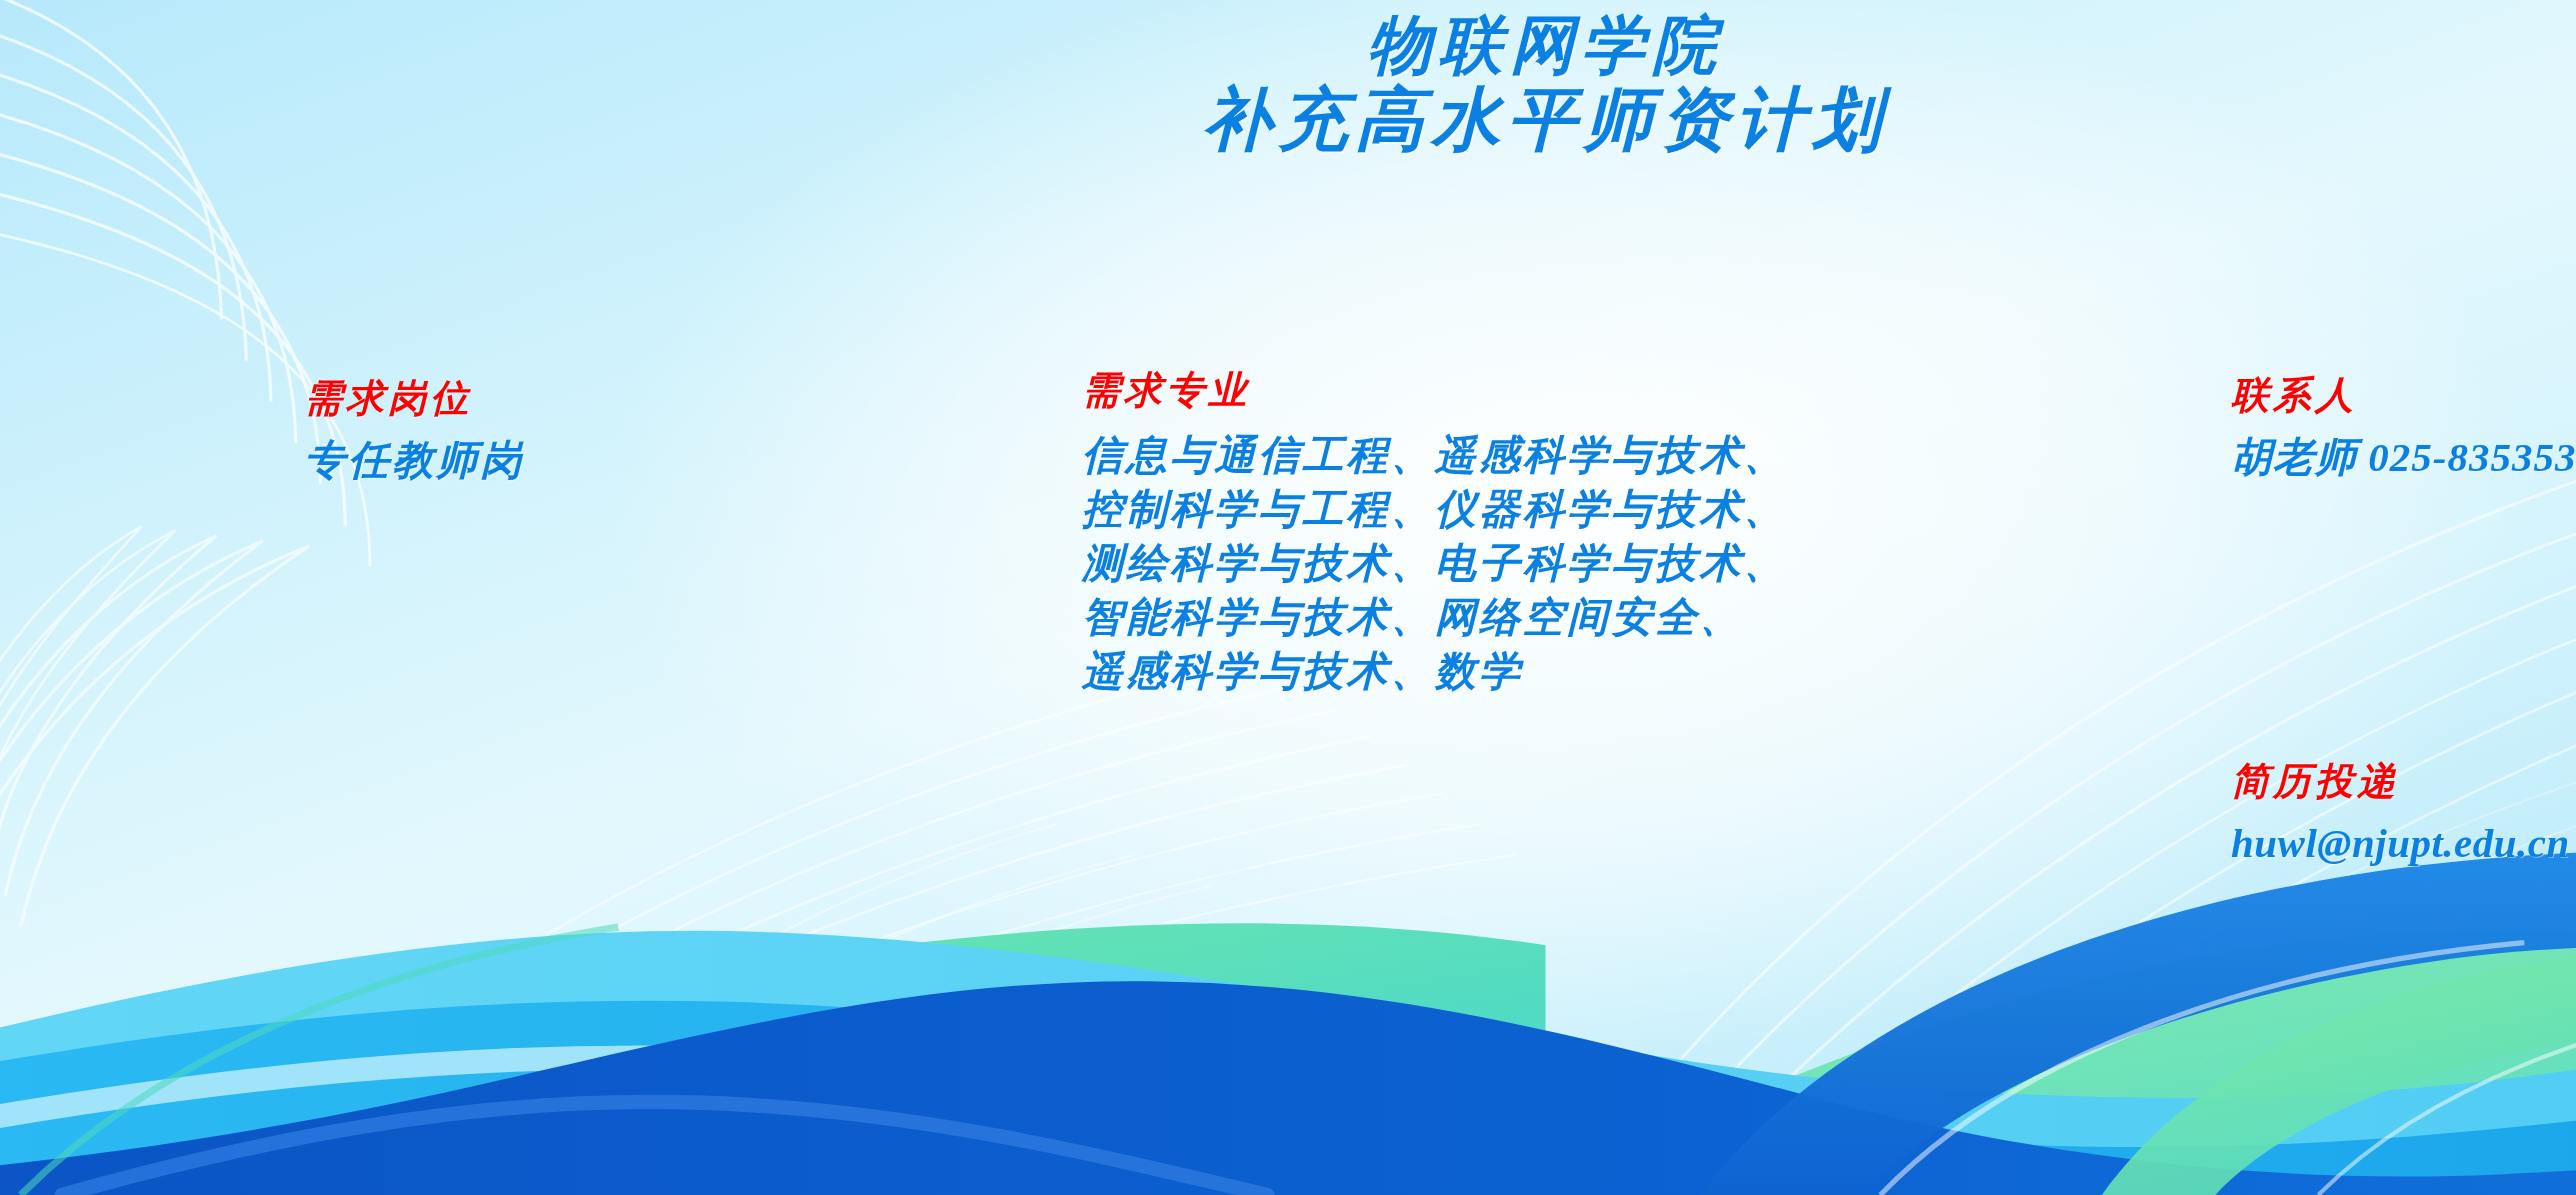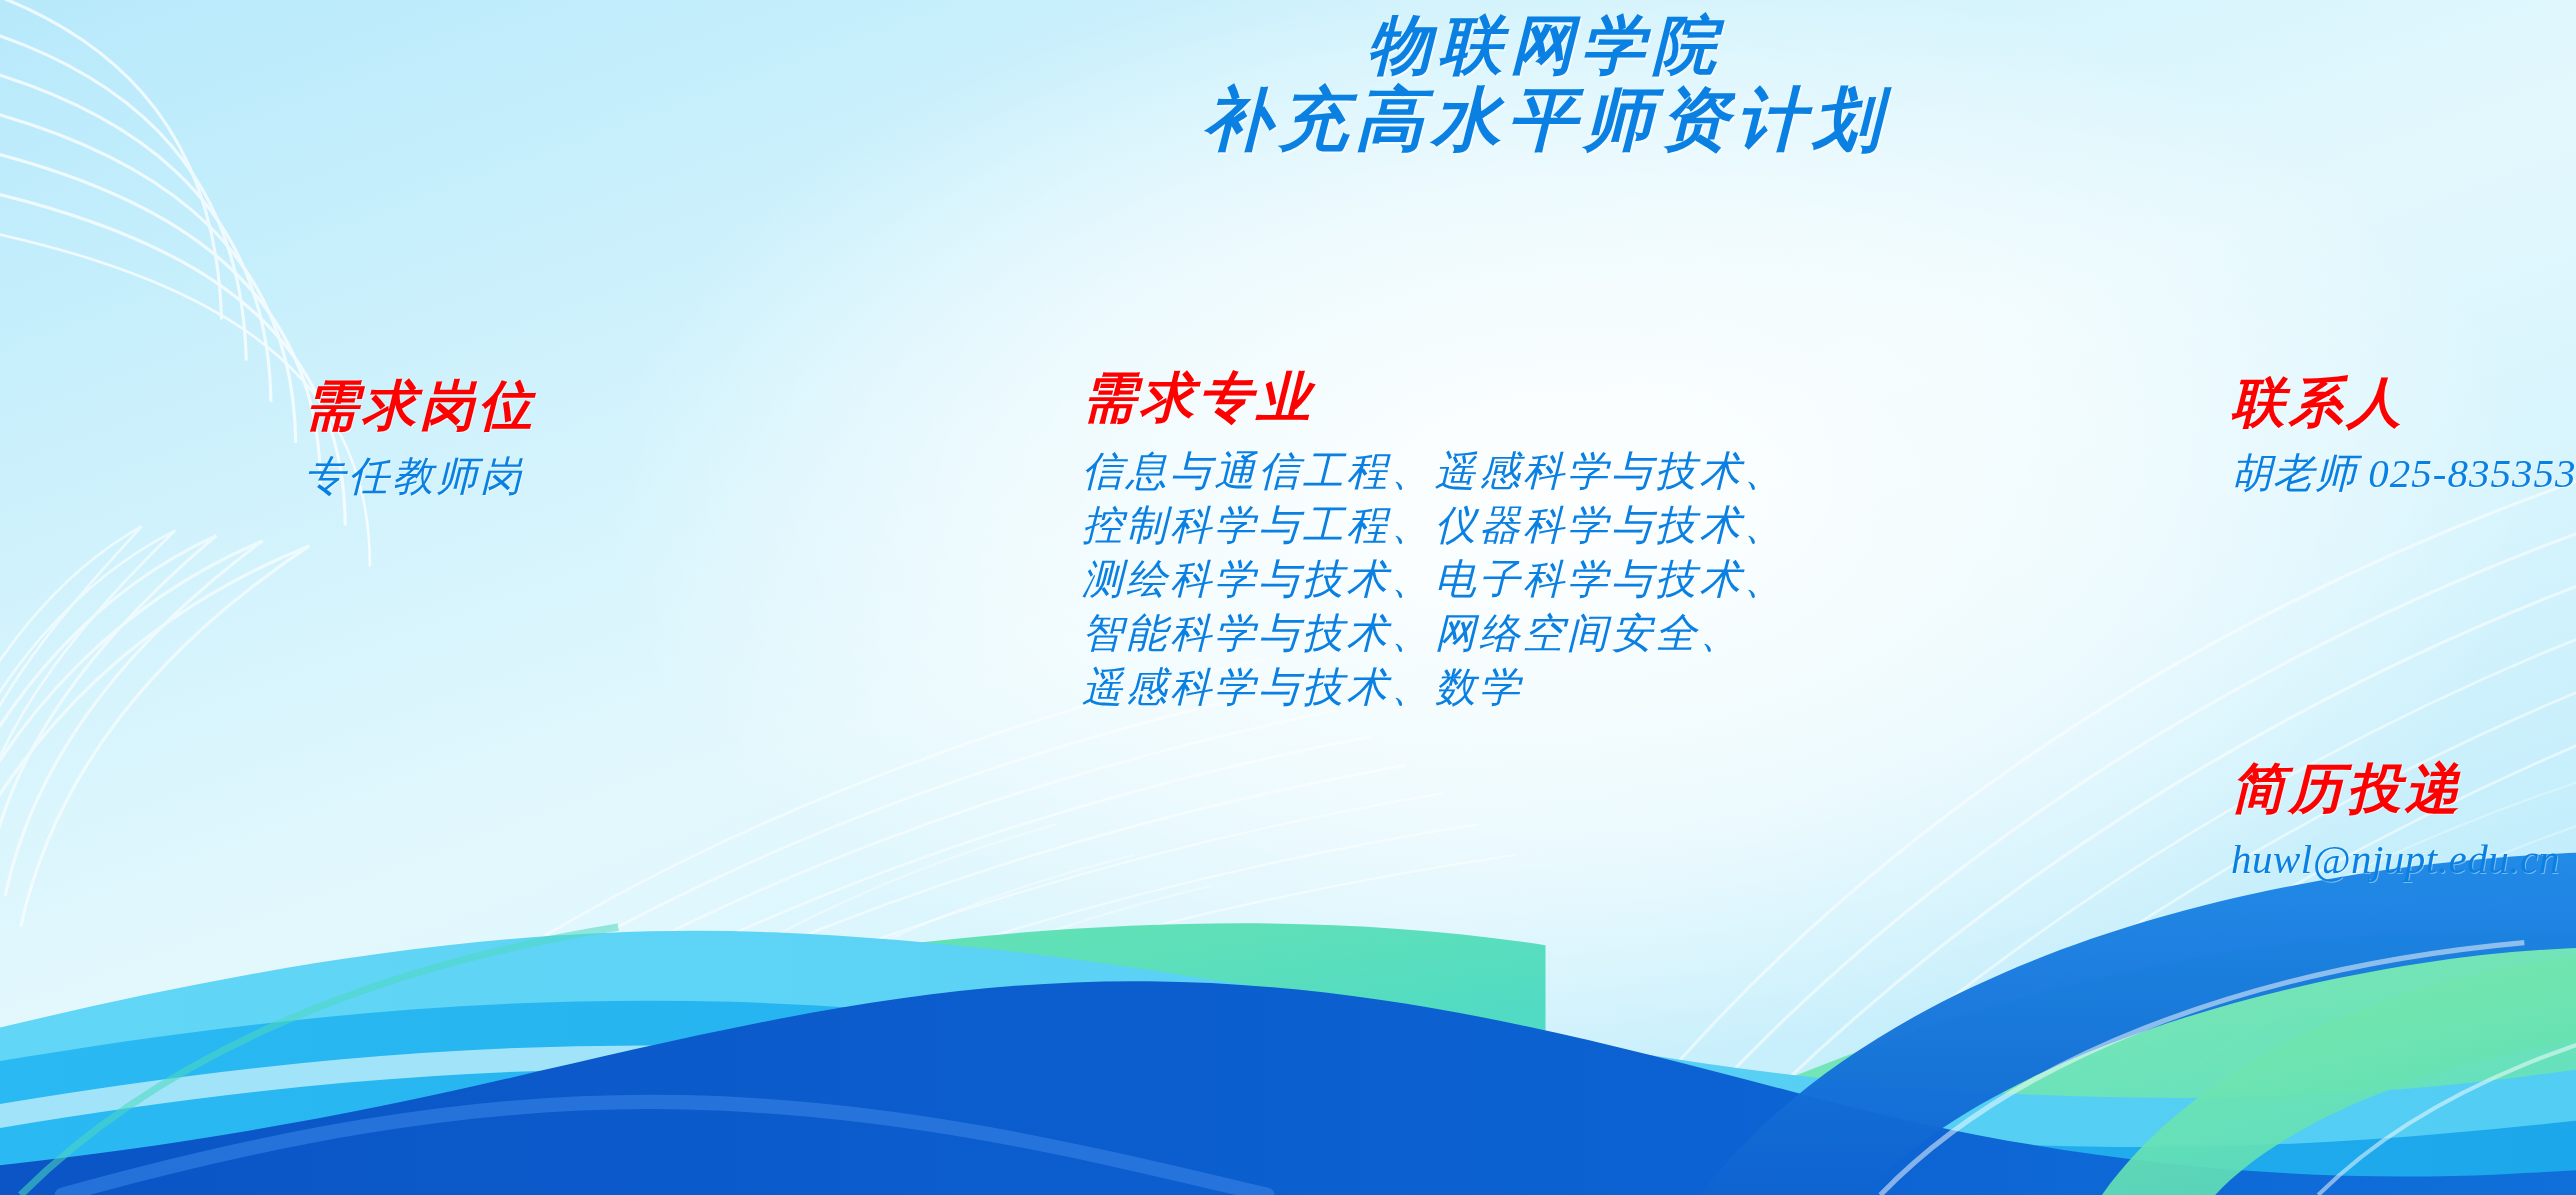--- a/index.html
+++ b/index.html
@@ -38,29 +38,29 @@
     text-shadow:1.5px 1.5px 0 rgba(255,255,255,0.55);
   }
   .title-line.l1 { font-size:64px; }
   .title-line.l2 { font-size:69px; }
 
   .col { position:absolute; }
   .col-head {
     color:#ff0000;
     font-weight:bold;
     font-style:italic;
-    font-size:54px;
+    font-size:38px;
     letter-spacing:4.1px;
     line-height:1.0;
     white-space:nowrap;
     text-shadow:1px 1px 0 rgba(255,255,255,0.45);
   }
   .col-body {
     color:#0a80e2;
-    font-weight:normal;
+    font-weight:bold;
     font-style:italic;
     font-size:41px;
     letter-spacing:3.1px;
     line-height:1.0;
     white-space:nowrap;
     text-shadow:1px 1px 0 rgba(255,255,255,0.40);
   }
   .spec-line { margin-bottom:13px; }
   .spec-line:last-child { margin-bottom:8px; }
 

